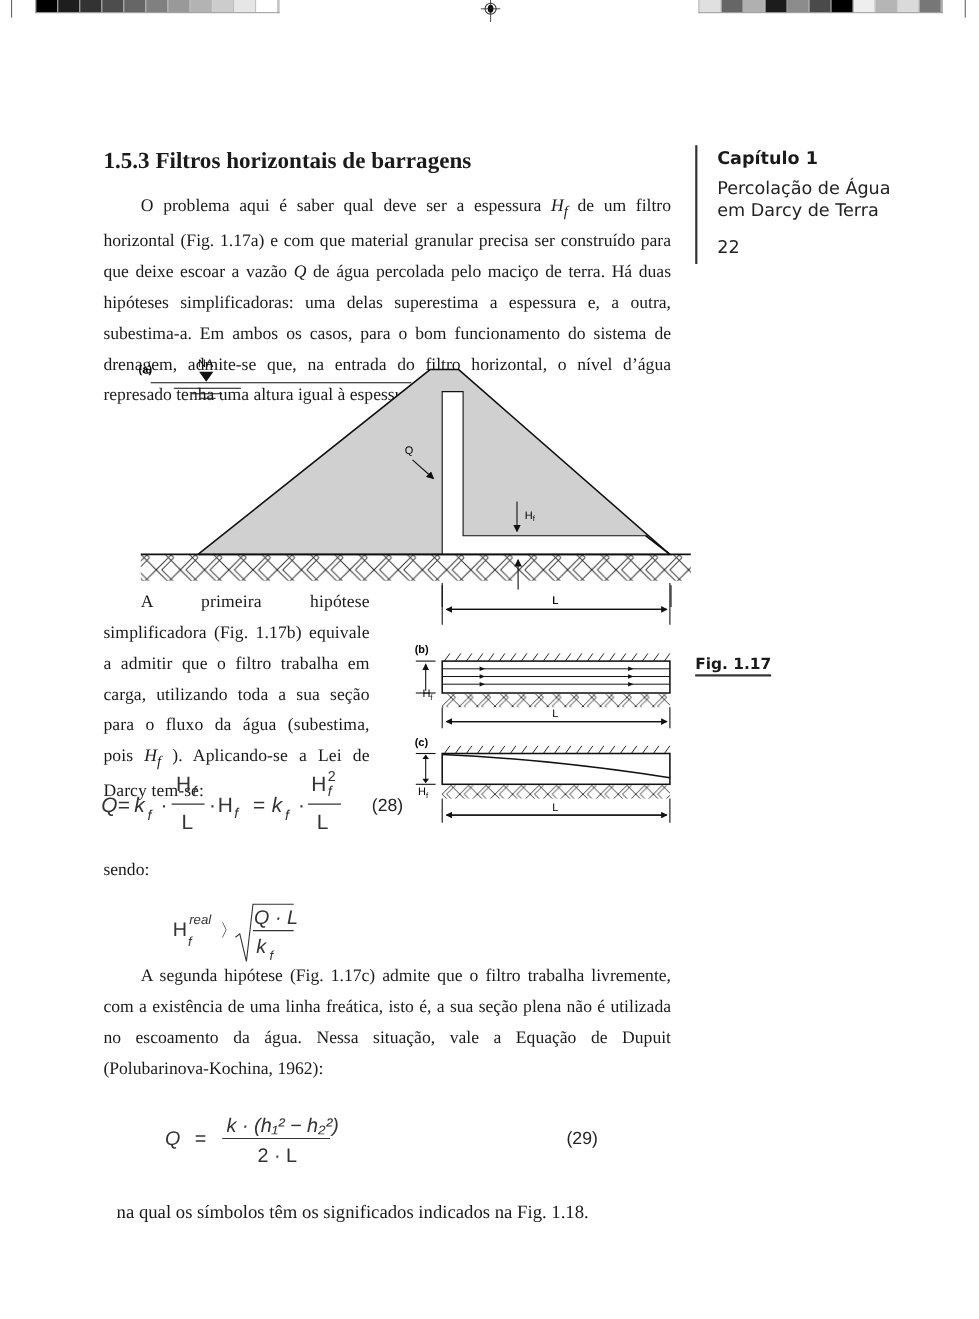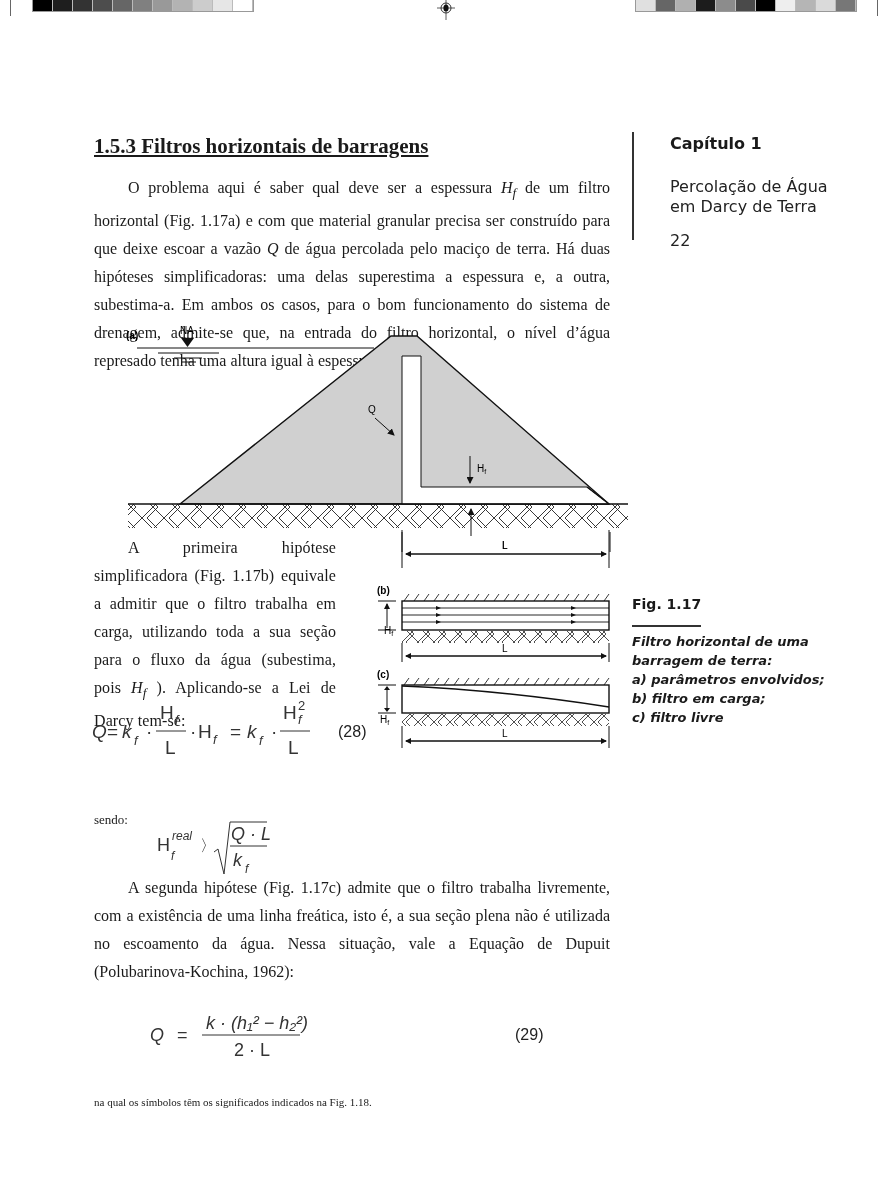--- a/index.html
+++ b/index.html
@@ -3,34 +3,34 @@
 <meta charset="utf-8">
 <style>
   html, body { margin:0; padding:0; background:#fff; }
   body { width:890px; height:1199px; position:relative; overflow:hidden; font-family:"Liberation Serif", serif; color:#1a1a1a; }
   .abs { position:absolute; }
   .strip { position:absolute; top:0; height:11px; display:flex; border:1px solid #999; border-top:none; }
   .strip span { display:block; width:19px; height:11px; border-right:1px solid #bbb; }
   .crop-l { position:absolute; left:10px; top:0; width:1px; height:16px; background:#666; }
   .crop-r { position:absolute; left:877px; top:0; width:1px; height:16px; background:#666; }
   .reg { position:absolute; left:437px; top:0; }
-  .heading { position:absolute; left:94px; top:134px; font-size:21px; font-weight:bold;text-decoration:underline; }
+  .heading { position:absolute; left:94px; top:134px; font-size:21px; font-weight:bold; }
   .para { position:absolute; font-size:16px; line-height:28px; text-align:justify; text-align-last:left; }
   .p1 { left:94px; top:174px; width:516px; text-indent:34px; }
   .p2 { left:94px; top:534px; width:242px; text-indent:34px; letter-spacing:0.1px; }
   .p3 { left:94px; top:874px; width:516px; text-indent:34px; }
-  .p4 { left:94px; top:1088px; font-size:11px; }
-  .sendo { left:94px; top:806px; font-size:13px; }
+  .p4 { left:106px; top:1088px; font-size:17px; }
+  .sendo { left:94px; top:777px; font-size:16px; }
   i.m { font-style:italic; }
-  .side { position:absolute; left:632px; top:132px; border-left:2px solid #333; padding-left:36px; height:108px; font-family:"DejaVu Sans", sans-serif; }
+  .side { position:absolute; left:632px; top:132px; border-left:2px solid #333; padding-left:18px; height:108px; font-family:"DejaVu Sans", sans-serif; }
   .side .cap { font-weight:bold; font-size:16px; margin-top:2px; }
-  .side .sub { font-size:16px; line-height:20px; margin-top:24px; color:#222; }
+  .side .sub { font-size:16px; line-height:20px; margin-top:8px; color:#222; }
   .side .pg { font-size:16px; margin-top:14px; color:#222; }
   .figcap { position:absolute; left:632px; top:596px; font-family:"DejaVu Sans", sans-serif; font-size:13px; }
-  .figcap .fig { font-weight:bold; font-size:14px; border-bottom:2px solid #333; display:inline-block; padding-bottom:13px; }
+  .figcap .fig { font-weight:bold; font-size:14px; border-bottom:2px solid #333; display:inline-block; padding-bottom:1px; }
   .figcap .txt { font-style:italic; font-weight:bold; line-height:19px; margin-top:5px; }
   svg text { font-family:"Liberation Sans", sans-serif; }
 </style>
 </head>
 <body>
 
 <div class="crop-l"></div>
 <div class="crop-r"></div>
 <div class="strip" id="strip-left" style="left:32px;">
     <span style="background: rgb(0, 0, 0);"></span>
@@ -218,27 +218,20 @@
   <text x="10" y="193" font-size="10"><tspan>H</tspan><tspan font-size="7" dy="2">f</tspan></text>
   <line x1="32" y1="196" x2="32" y2="218" stroke="#111" stroke-width="1"></line>
   <line x1="239" y1="196" x2="239" y2="218" stroke="#111" stroke-width="1"></line>
   <line x1="36" y1="211" x2="236" y2="211" stroke="#111" stroke-width="1" marker-end="url(#a2)"></line>
   <line x1="236" y1="211" x2="36" y2="211" stroke="#111" stroke-width="1" marker-end="url(#a2)"></line>
   <text x="132" y="207" font-size="10">L</text>
 </svg>
 
 <div class="figcap">
   <div class="fig">Fig. 1.17</div>
-  <div class="txt">
-    <div>Filtro horizontal de uma</div>
-    <div>barragem de terra:</div>
-    <div>a) parâmetros envolvidos;</div>
-    <div>b) filtro em carga;</div>
-    <div>c) filtro livre</div>
-  </div>
 </div>
 
 <div class="para p2"><span>A primeira hipótese simplificadora (Fig. 1.17b) equivale a admitir que o filtro trabalha em carga, utilizando toda a sua seção para o fluxo da água (subestima, pois </span><i class="m"><span>H</span><sub>f</sub></i><span> ). Aplicando-se a Lei de Darcy tem-se:</span></div>
 
 <svg class="abs" style="left:90px; top:695px;" width="290" height="70" viewBox="0 0 290 70">
   <g font-family="Liberation Serif, serif" font-size="19" fill="#333">
     <text x="2" y="43" font-style="italic">Q</text>
     <text x="17" y="43">=</text>
     <text x="32" y="43" font-style="italic">k</text>
     <text x="44" y="50" font-size="13" font-style="italic">f</text>

